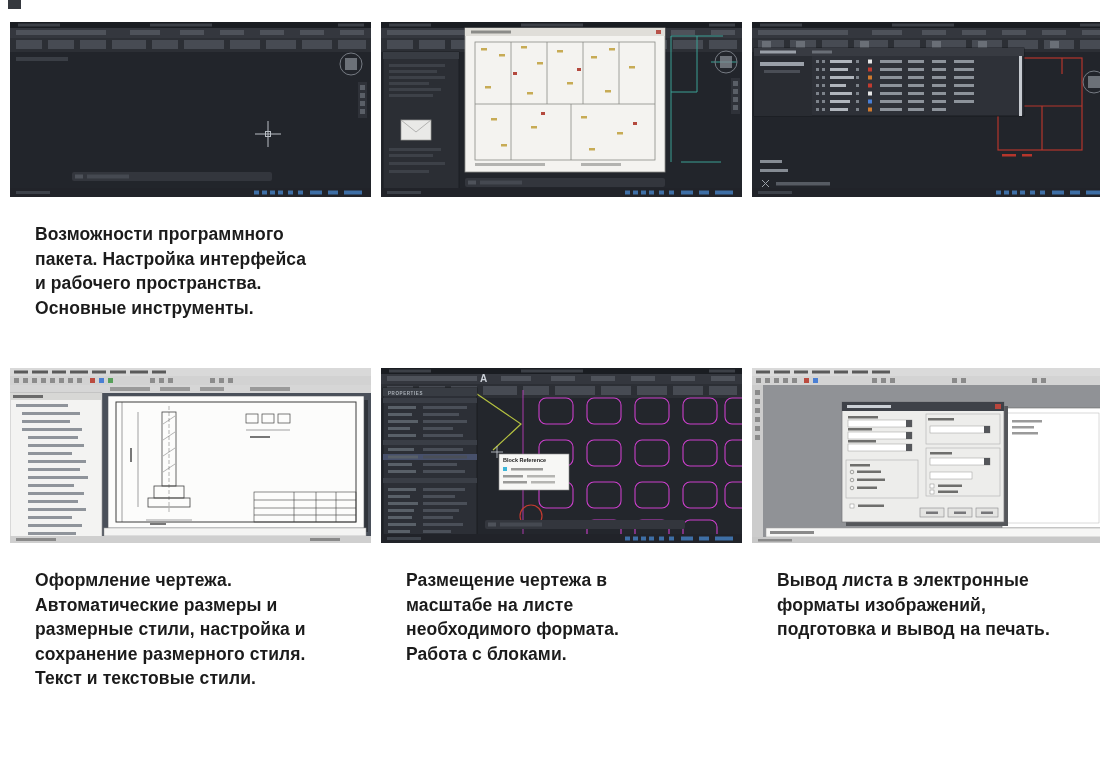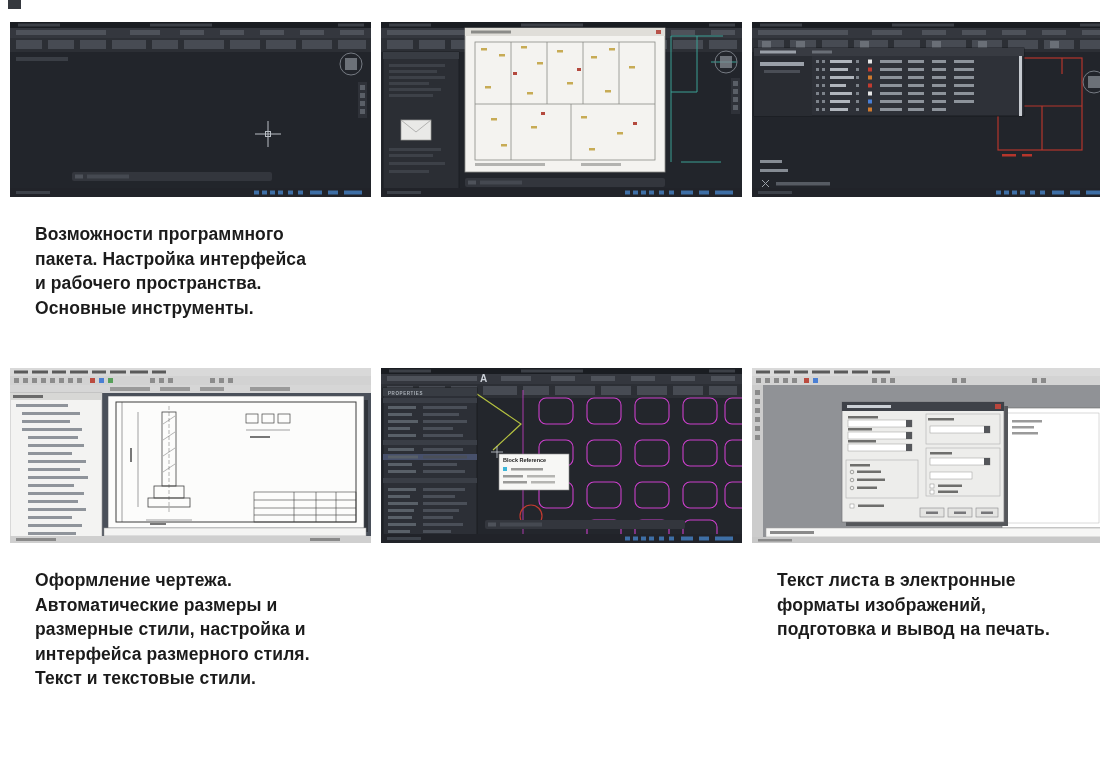--- a/index.html
+++ b/index.html
@@ -443,21 +443,21 @@
           </g>
         </g>
         <rect x="94" y="160" width="262" height="8" fill="#f4f4f3" stroke="#9b9b9b" stroke-width="0.5"></rect>
         <g>
           <rect y="168" width="361" height="7" fill="#cfcfcf"></rect>
           <rect x="6" y="170" width="40" height="3" fill="#8a8a8a"></rect>
           <rect x="300" y="170" width="30" height="3" fill="#8a8a8a"></rect>
         </g>
       </svg>
     </figure>
-    <p class="desc">Оформление чертежа. Автоматические размеры и размерные стили, настройка и интерфейса размерного стиля. Текст и текстовые стили.</p>
+    <p class="desc">Оформление чертежа. Автоматические размеры и размерные стили, настройка и сохранение размерного стиля. Текст и текстовые стили.</p>
   </article>
 
   <article class="card">
     <figure class="thumb">
       <svg viewBox="0 0 361 175">
         <rect width="361" height="175" fill="#23262c"></rect>
         <use href="#cad-top-dark"></use>
         <text x="99" y="14" font-size="10" fill="#cdd2d9">A</text>
         <g>
           <line x1="142" y1="22" x2="142" y2="175" stroke="#cb3fcb" stroke-width="0.8"></line>
@@ -546,20 +546,21 @@
           <rect x="130" y="100" width="32" height="2.5" fill="#9a9a98"></rect>
           <rect x="122" y="107" width="20" height="2.5" fill="#9a9a98"></rect>
           <rect x="146" y="107" width="28" height="2.5" fill="#b5b5b2"></rect>
           <rect x="122" y="113" width="24" height="2.5" fill="#9a9a98"></rect>
           <rect x="150" y="113" width="24" height="2.5" fill="#b5b5b2"></rect>
         </g>
         <use href="#cad-cmdline" transform="translate(104,152)"></use>
         <use href="#cad-statusbar" transform="translate(0,166)"></use>
       </svg>
     </figure>
+    <p class="desc">Размещение чертежа в масштабе на листе необходимого формата. Работа с блоками.</p>
   </article>
 
   <article class="card">
     <figure class="thumb">
       <svg viewBox="0 0 361 175">
         <rect width="361" height="175" fill="#909296"></rect>
         <g>
           <rect width="361" height="8" fill="#dadada"></rect>
           <g fill="#5a5a5a">
             <rect x="4" y="2.5" width="14" height="3"></rect>
@@ -675,16 +676,16 @@
         <g>
           <rect x="14" y="160" width="340" height="9" fill="#f6f6f5" stroke="#9a9a9a" stroke-width="0.5"></rect>
           <rect x="18" y="163" width="44" height="3" fill="#8a8a8a"></rect>
         </g>
         <g>
           <rect y="169" width="361" height="6" fill="#c8c8c8"></rect>
           <rect x="6" y="171" width="34" height="2.5" fill="#8a8a8a"></rect>
         </g>
       </svg>
     </figure>
-    <p class="desc">Текст листа в электронные форматы изображений, подготовка и вывод на печать.</p>
+    <p class="desc">Вывод листа в электронные форматы изображений, подготовка и вывод на печать.</p>
   </article>
 
 </div>
 
 </body></html>

